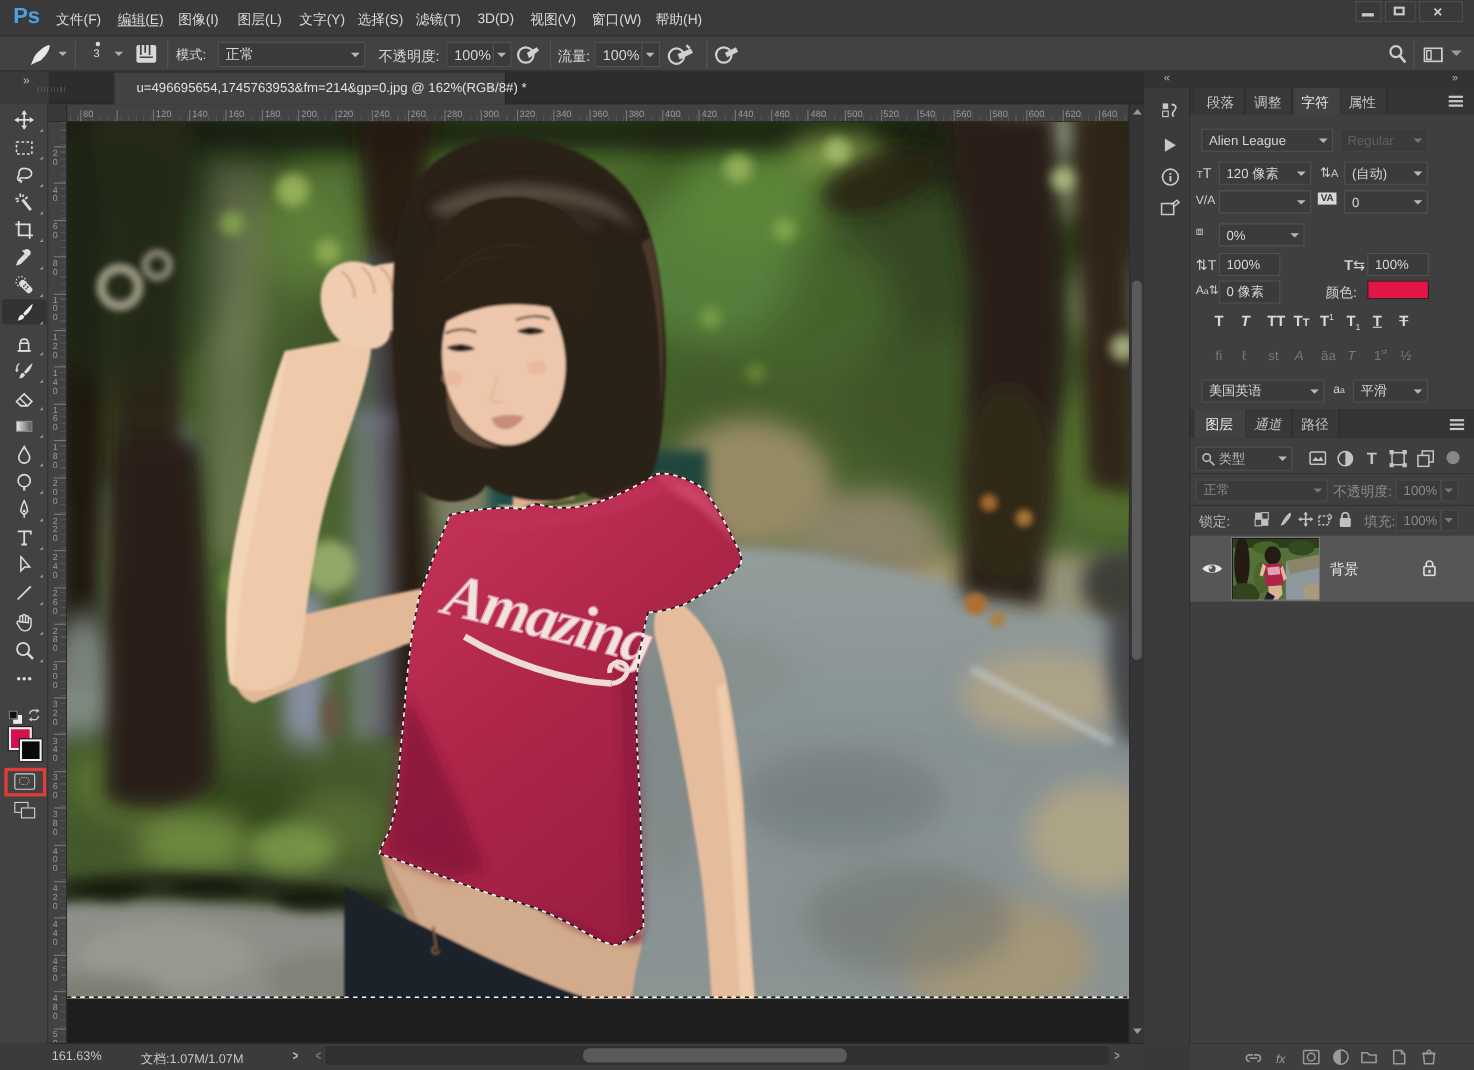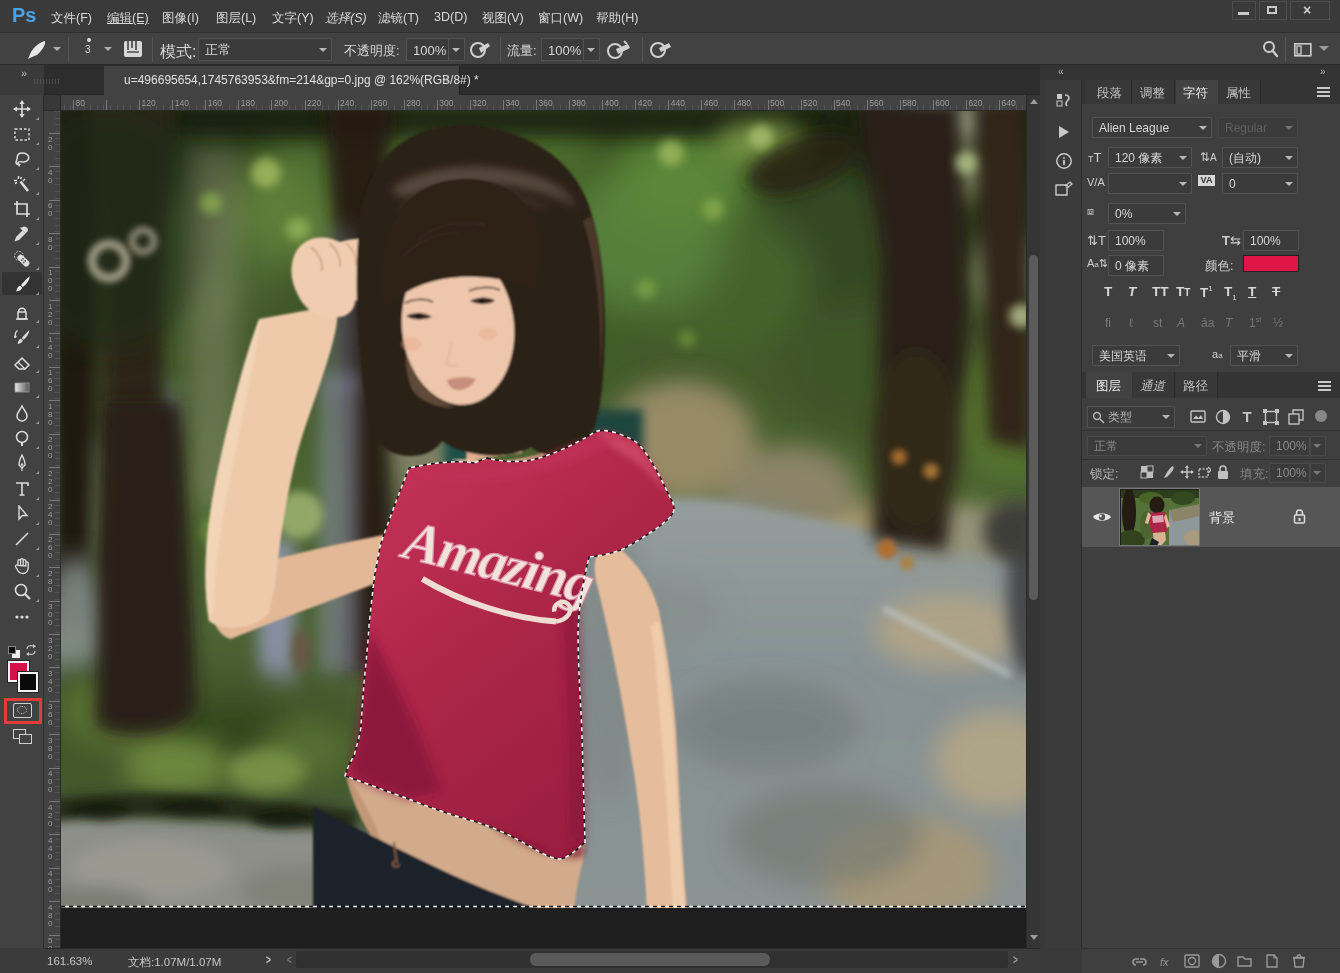--- a/index.html
+++ b/index.html
@@ -16,21 +16,21 @@
 <div id="app">
 
 <div class="ab" style="left:0;top:0;width:1340px;height:33px;background:#3a3a3a;border-bottom:1px solid #2f2f2f;">
  <div class="ab" style="left:12px;top:4px;font-size:20px;font-weight:bold;color:#4aa3e8;letter-spacing:0px;">Ps</div>
 </div>
 <div class="lbl" style="left:51px;top:10px;font-size:12.5px;color:#dadada;">文件(F)</div>
 <div class="lbl" style="left:107px;top:10px;font-size:12.5px;color:#dadada;text-decoration:underline;">编辑(E)</div>
 <div class="lbl" style="left:162px;top:10px;font-size:12.5px;color:#dadada;">图像(I)</div>
 <div class="lbl" style="left:216px;top:10px;font-size:12.5px;color:#dadada;">图层(L)</div>
 <div class="lbl" style="left:272px;top:10px;font-size:12.5px;color:#dadada;">文字(Y)</div>
-<div class="lbl" style="left:325px;top:10px;font-size:12.5px;color:#dadada;font-style:italic;">选择(S)</div>
+<div class="lbl" style="left:325px;top:10px;font-size:12.5px;color:#dadada;">选择(S)</div>
 <div class="lbl" style="left:378px;top:10px;font-size:12.5px;color:#dadada;">滤镜(T)</div>
 <div class="lbl" style="left:434px;top:10px;font-size:12.5px;color:#dadada;">3D(D)</div>
 <div class="lbl" style="left:482px;top:10px;font-size:12.5px;color:#dadada;">视图(V)</div>
 <div class="lbl" style="left:538px;top:10px;font-size:12.5px;color:#dadada;">窗口(W)</div>
 <div class="lbl" style="left:596px;top:10px;font-size:12.5px;color:#dadada;">帮助(H)</div>
 
 <div class="ab" style="left:1232px;top:1px;width:24px;height:19px;border:1px solid #4e4e4e;"></div>
 <div class="ab" style="left:1238px;top:12px;width:11px;height:3px;background:#c9c9c9;"></div>
 <div class="ab" style="left:1259px;top:1px;width:28px;height:19px;border:1px solid #4e4e4e;"></div>
 <div class="ab" style="left:1267px;top:6px;width:10px;height:8px;border:2px solid #c9c9c9;"></div>
@@ -45,21 +45,21 @@
  <div class="sep" style="left:68px;top:3px;height:25px;"></div>
  <div class="ab" style="left:87px;top:4px;width:4px;height:4px;border-radius:50%;background:#dcdcdc;"></div>
  <div class="ab" style="left:85px;top:10px;font-size:10px;color:#d8d8d8;">3</div>
  <div class="ab" style="left:104px;top:13px;width:0;height:0;border-left:4px solid transparent;border-right:4px solid transparent;border-top:4px solid #b0b0b0;"></div>
  <svg class="ab" style="left:122px;top:4px;" width="22" height="22" viewBox="0 0 22 22">
   <rect x="2" y="3" width="18" height="16" rx="2" fill="#d8d8d8"></rect>
   <path d="M6 3 L6 12 M10 3 L10 10 M14 3 L14 12" stroke="#424242" stroke-width="1.6"></path>
   <path d="M5 14 h12" stroke="#424242" stroke-width="1.4"></path>
  </svg>
  <div class="sep" style="left:152px;top:3px;height:25px;"></div>
- <div class="lbl" style="left:160px;top:8px;font-size:16px;">模式:</div>
+ <div class="lbl" style="left:160px;top:8px;font-size:12px;">模式:</div>
  <div class="combo" style="left:198px;top:4px;width:134px;height:23px;">
    <span class="txt" style="font-size:13px;">正常</span>
         <span class="car"></span>
  </div>
  <div class="lbl" style="left:344px;top:8px;font-size:13px;">不透明度:</div>
  <div class="combo" style="left:406px;top:4px;width:42px;height:23px;border-right:none;border-radius:1px 0 0 1px;">
    <span class="txt" style="font-size:13px;">100%</span>
  </div>
  <div class="combo" style="left:448px;top:4px;width:17px;height:23px;border-radius:0 1px 1px 0;">
    <span class="car" style="right:4px;"></span>
@@ -707,21 +707,21 @@
 <div class="lbl" style="left:1272px;top:284px;font-size:13.5px;color:#d8d8d8;"><s><b>T</b></s></div>
 <div class="lbl" style="left:1105px;top:316px;font-size:12px;color:#787878;">fi</div>
 <div class="lbl" style="left:1129px;top:316px;font-size:12px;color:#787878;">ℓ</div>
 <div class="lbl" style="left:1153px;top:316px;font-size:12px;color:#787878;">st</div>
 <div class="lbl" style="left:1177px;top:316px;font-size:12px;color:#787878;"><i>A</i></div>
 <div class="lbl" style="left:1201px;top:316px;font-size:12px;color:#787878;">āa</div>
 <div class="lbl" style="left:1225px;top:316px;font-size:12px;color:#787878;"><i>T</i></div>
 <div class="lbl" style="left:1249px;top:316px;font-size:12px;color:#787878;">1<sup style="font-size:7px;">st</sup></div>
 <div class="lbl" style="left:1273px;top:316px;font-size:12px;color:#787878;">½</div>
 
-<div class="combo" style="left:1092px;top:345px;width:88px;height:21px;padding-left:28px;">
+<div class="combo" style="left:1092px;top:345px;width:112px;height:21px;padding-left:28px;">
       <span class="txt" style="font-size:12px;">美国英语</span>
       <span class="car"></span>
     </div>
 <div class="lbl" style="left:1212px;top:348px;font-size:11px;color:#cfcfcf;">a<span style="font-size:8px;">a</span></div>
 <div class="combo" style="left:1230px;top:345px;width:68px;height:21px;">
       <span class="txt" style="font-size:12px;">平滑</span>
       <span class="car"></span>
     </div>
 
 <div class="ab" style="left:1082px;top:372px;width:258px;height:26px;background:#343434;"></div>

